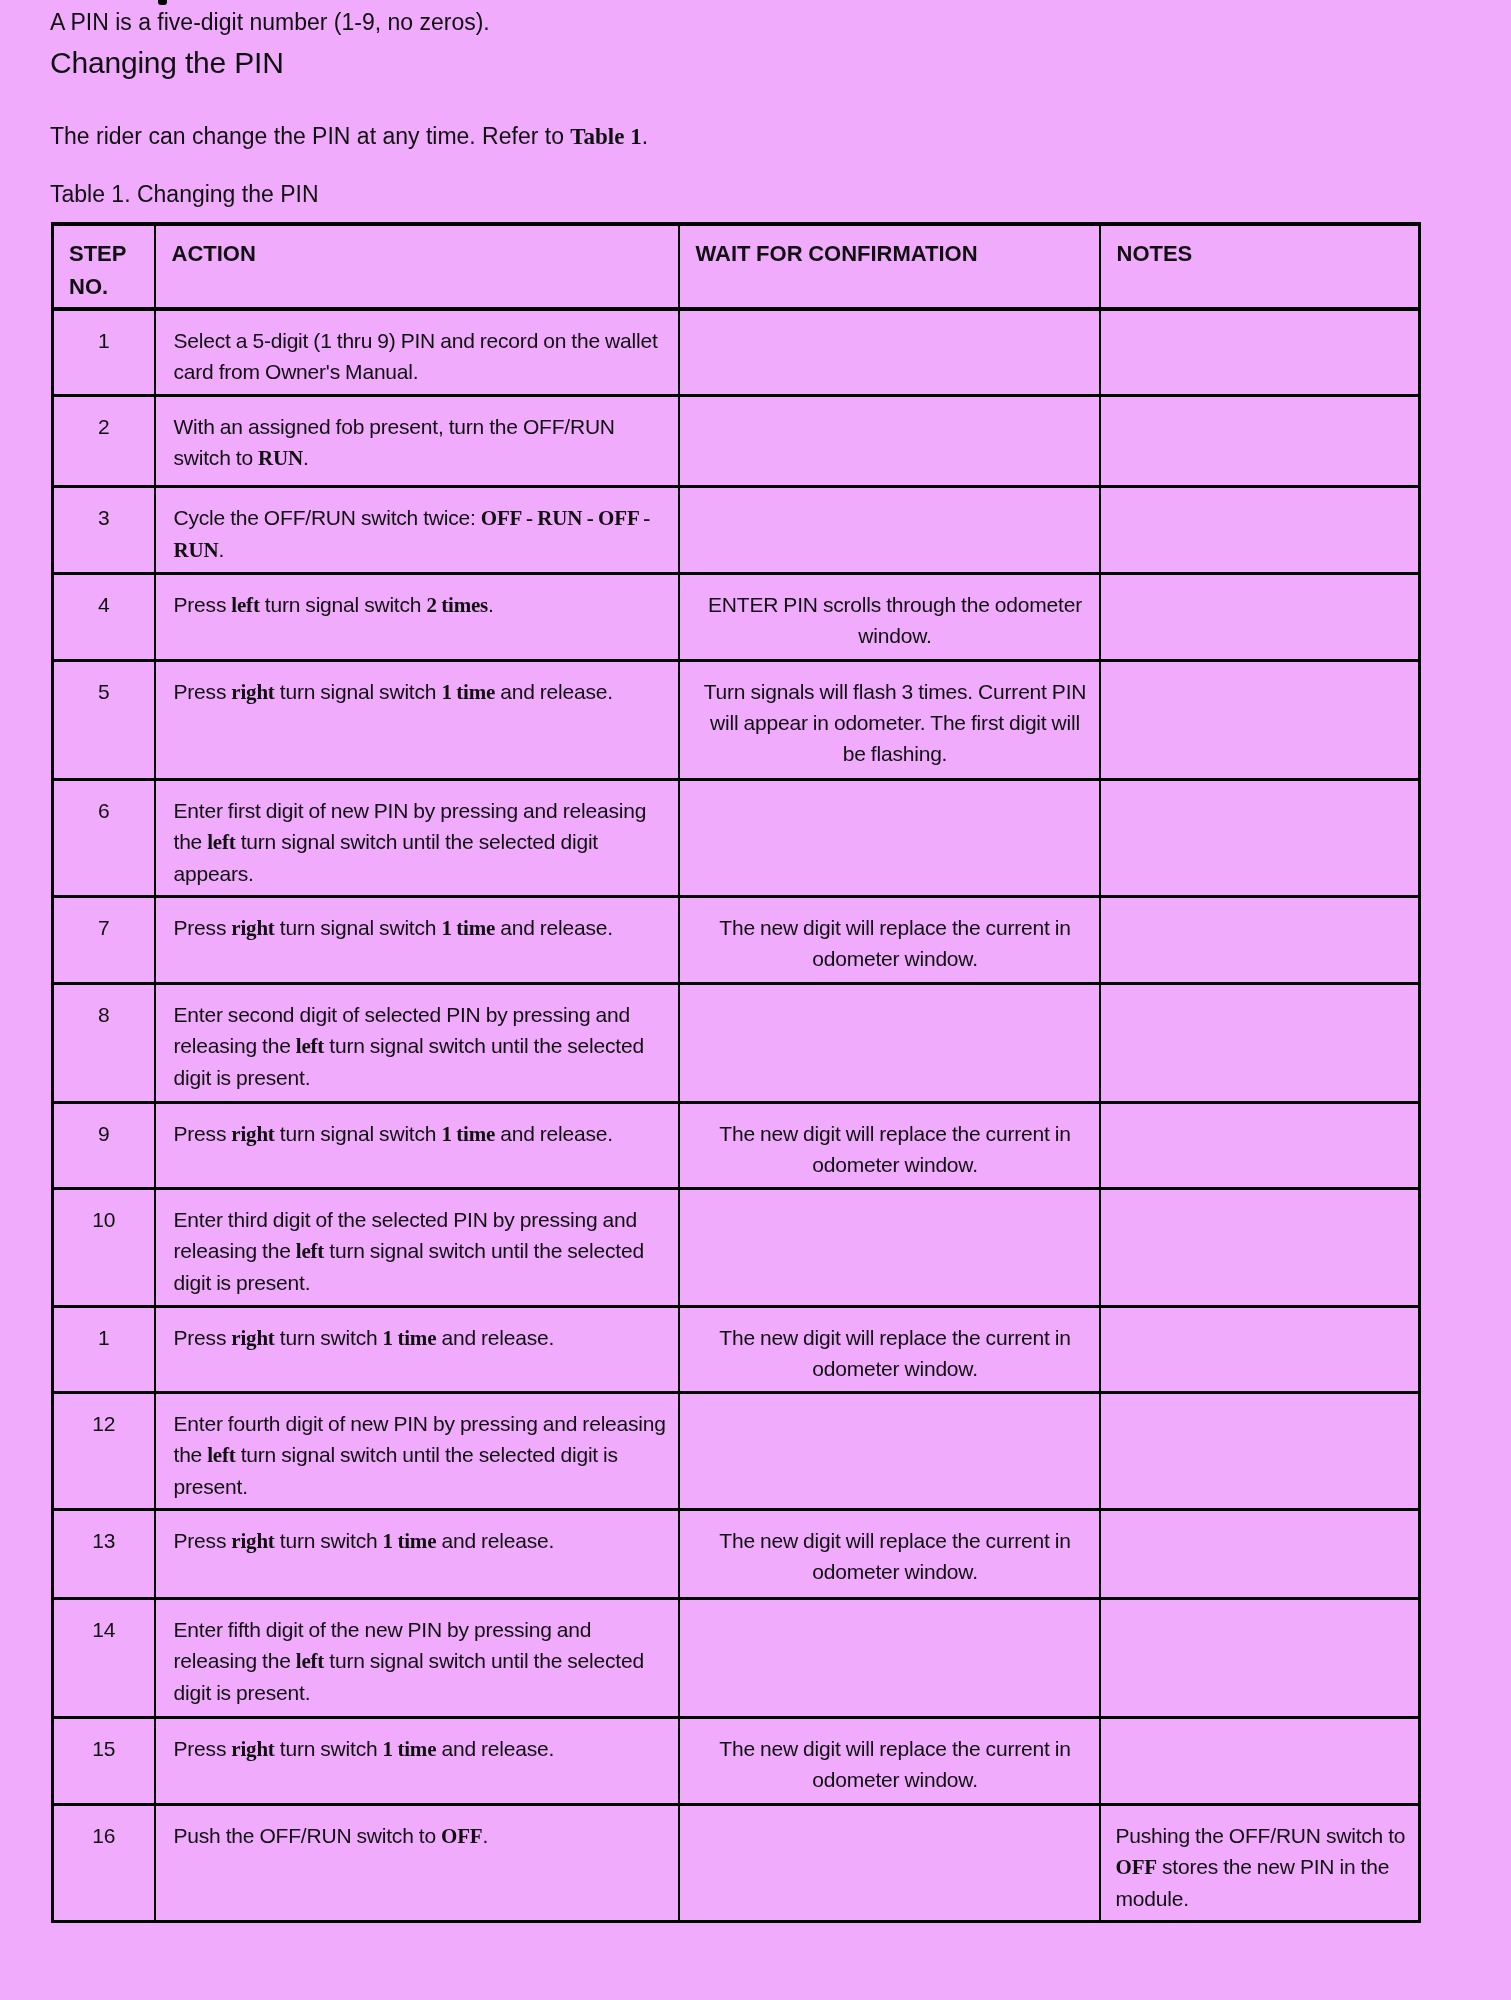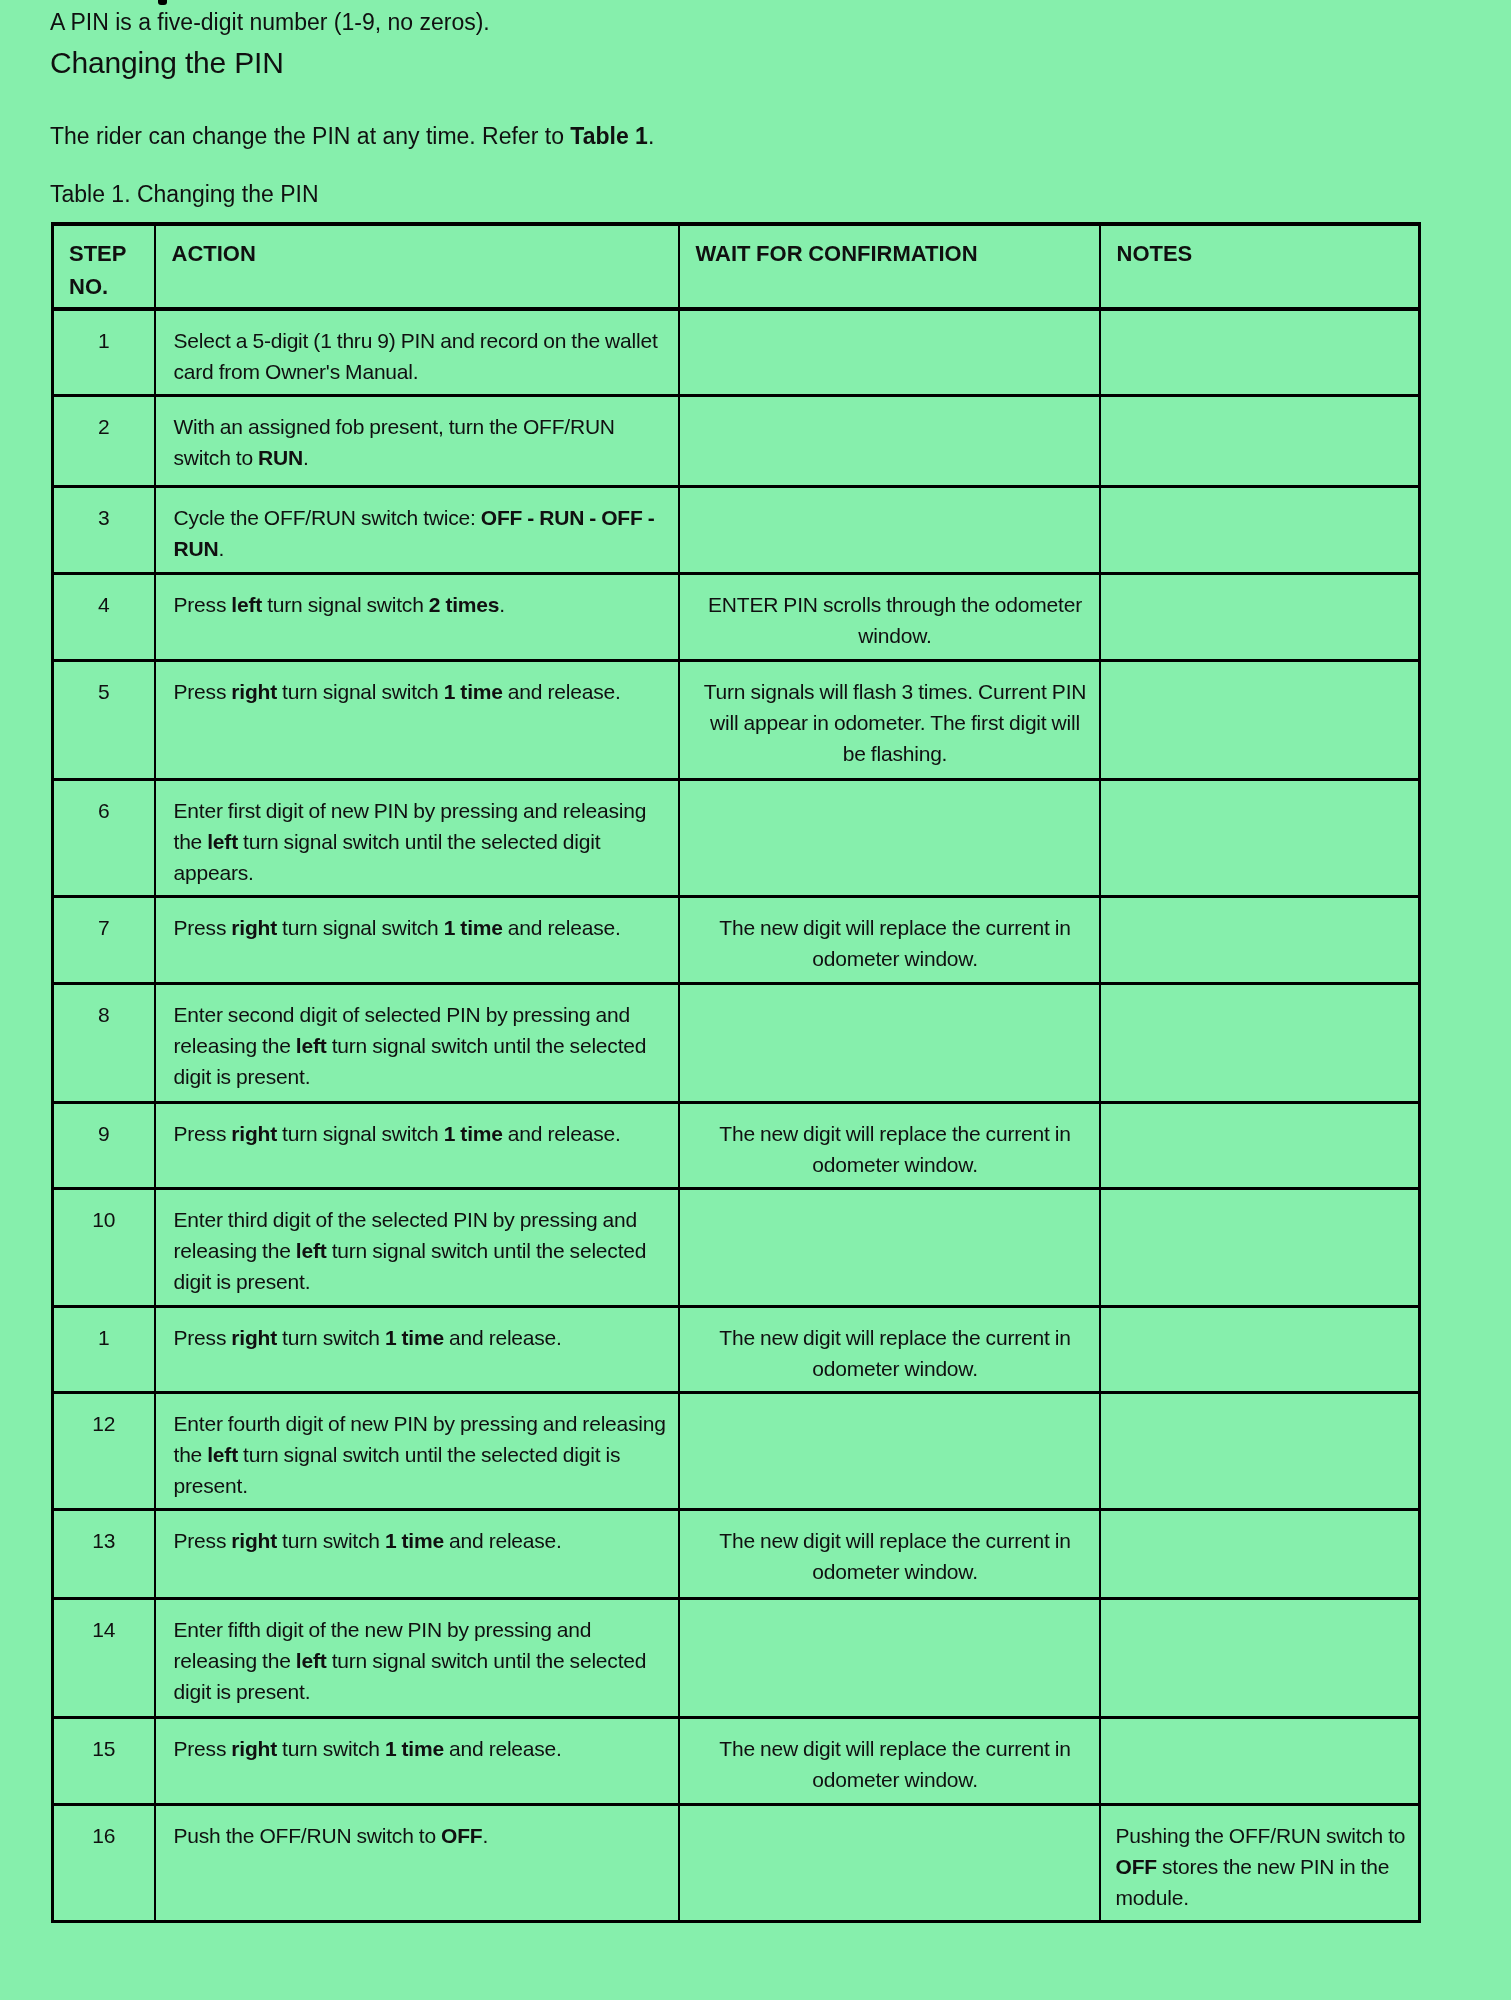--- a/index.html
+++ b/index.html
@@ -1,26 +1,26 @@
 <!DOCTYPE html>
 <html><head>
 <meta charset="utf-8">
 <style>
   * { margin:0; padding:0; box-sizing:border-box; }
   html,body { background:#ffffff; }
   .page {
-    position:relative; width:1511px; height:2000px; background:#86efac;
+    position:relative; width:1511px; height:2000px; background:#f0abfc;
     font-family:"Liberation Sans", sans-serif; color:#101010; overflow:hidden;
   }
   .fragment { position:absolute; top:0; left:158px; width:9px; height:5px; background:#000; border-radius:0 0 3px 3px; }
   .intro   { position:absolute; top:8px;   left:50px; font-size:23px; line-height:28px; }
   .heading { position:absolute; top:46px;  left:50px; font-size:30px; font-weight:normal; letter-spacing:-0.2px; }
   .bodyline{ position:absolute; top:122px; left:50px; font-size:23px; line-height:28px; }
   .caption { position:absolute; top:180px; left:50px; font-size:23px; line-height:28px; }
-  b { font-weight:bold; }
+  b { font-weight:bold;font-family:Liberation Serif, serif; }
 
   table.pin {
     position:absolute; top:222px; left:51px; width:1367px;
     border-collapse:collapse; table-layout:fixed;
     border:3px solid #000; border-top-width:4px;
   }
   table.pin th, table.pin td {
     border:2px solid #000; border-top-width:3px; border-bottom-width:3px;
     vertical-align:top; text-align:left;
     font-size:21px; line-height:31px; letter-spacing:-0.2px;

